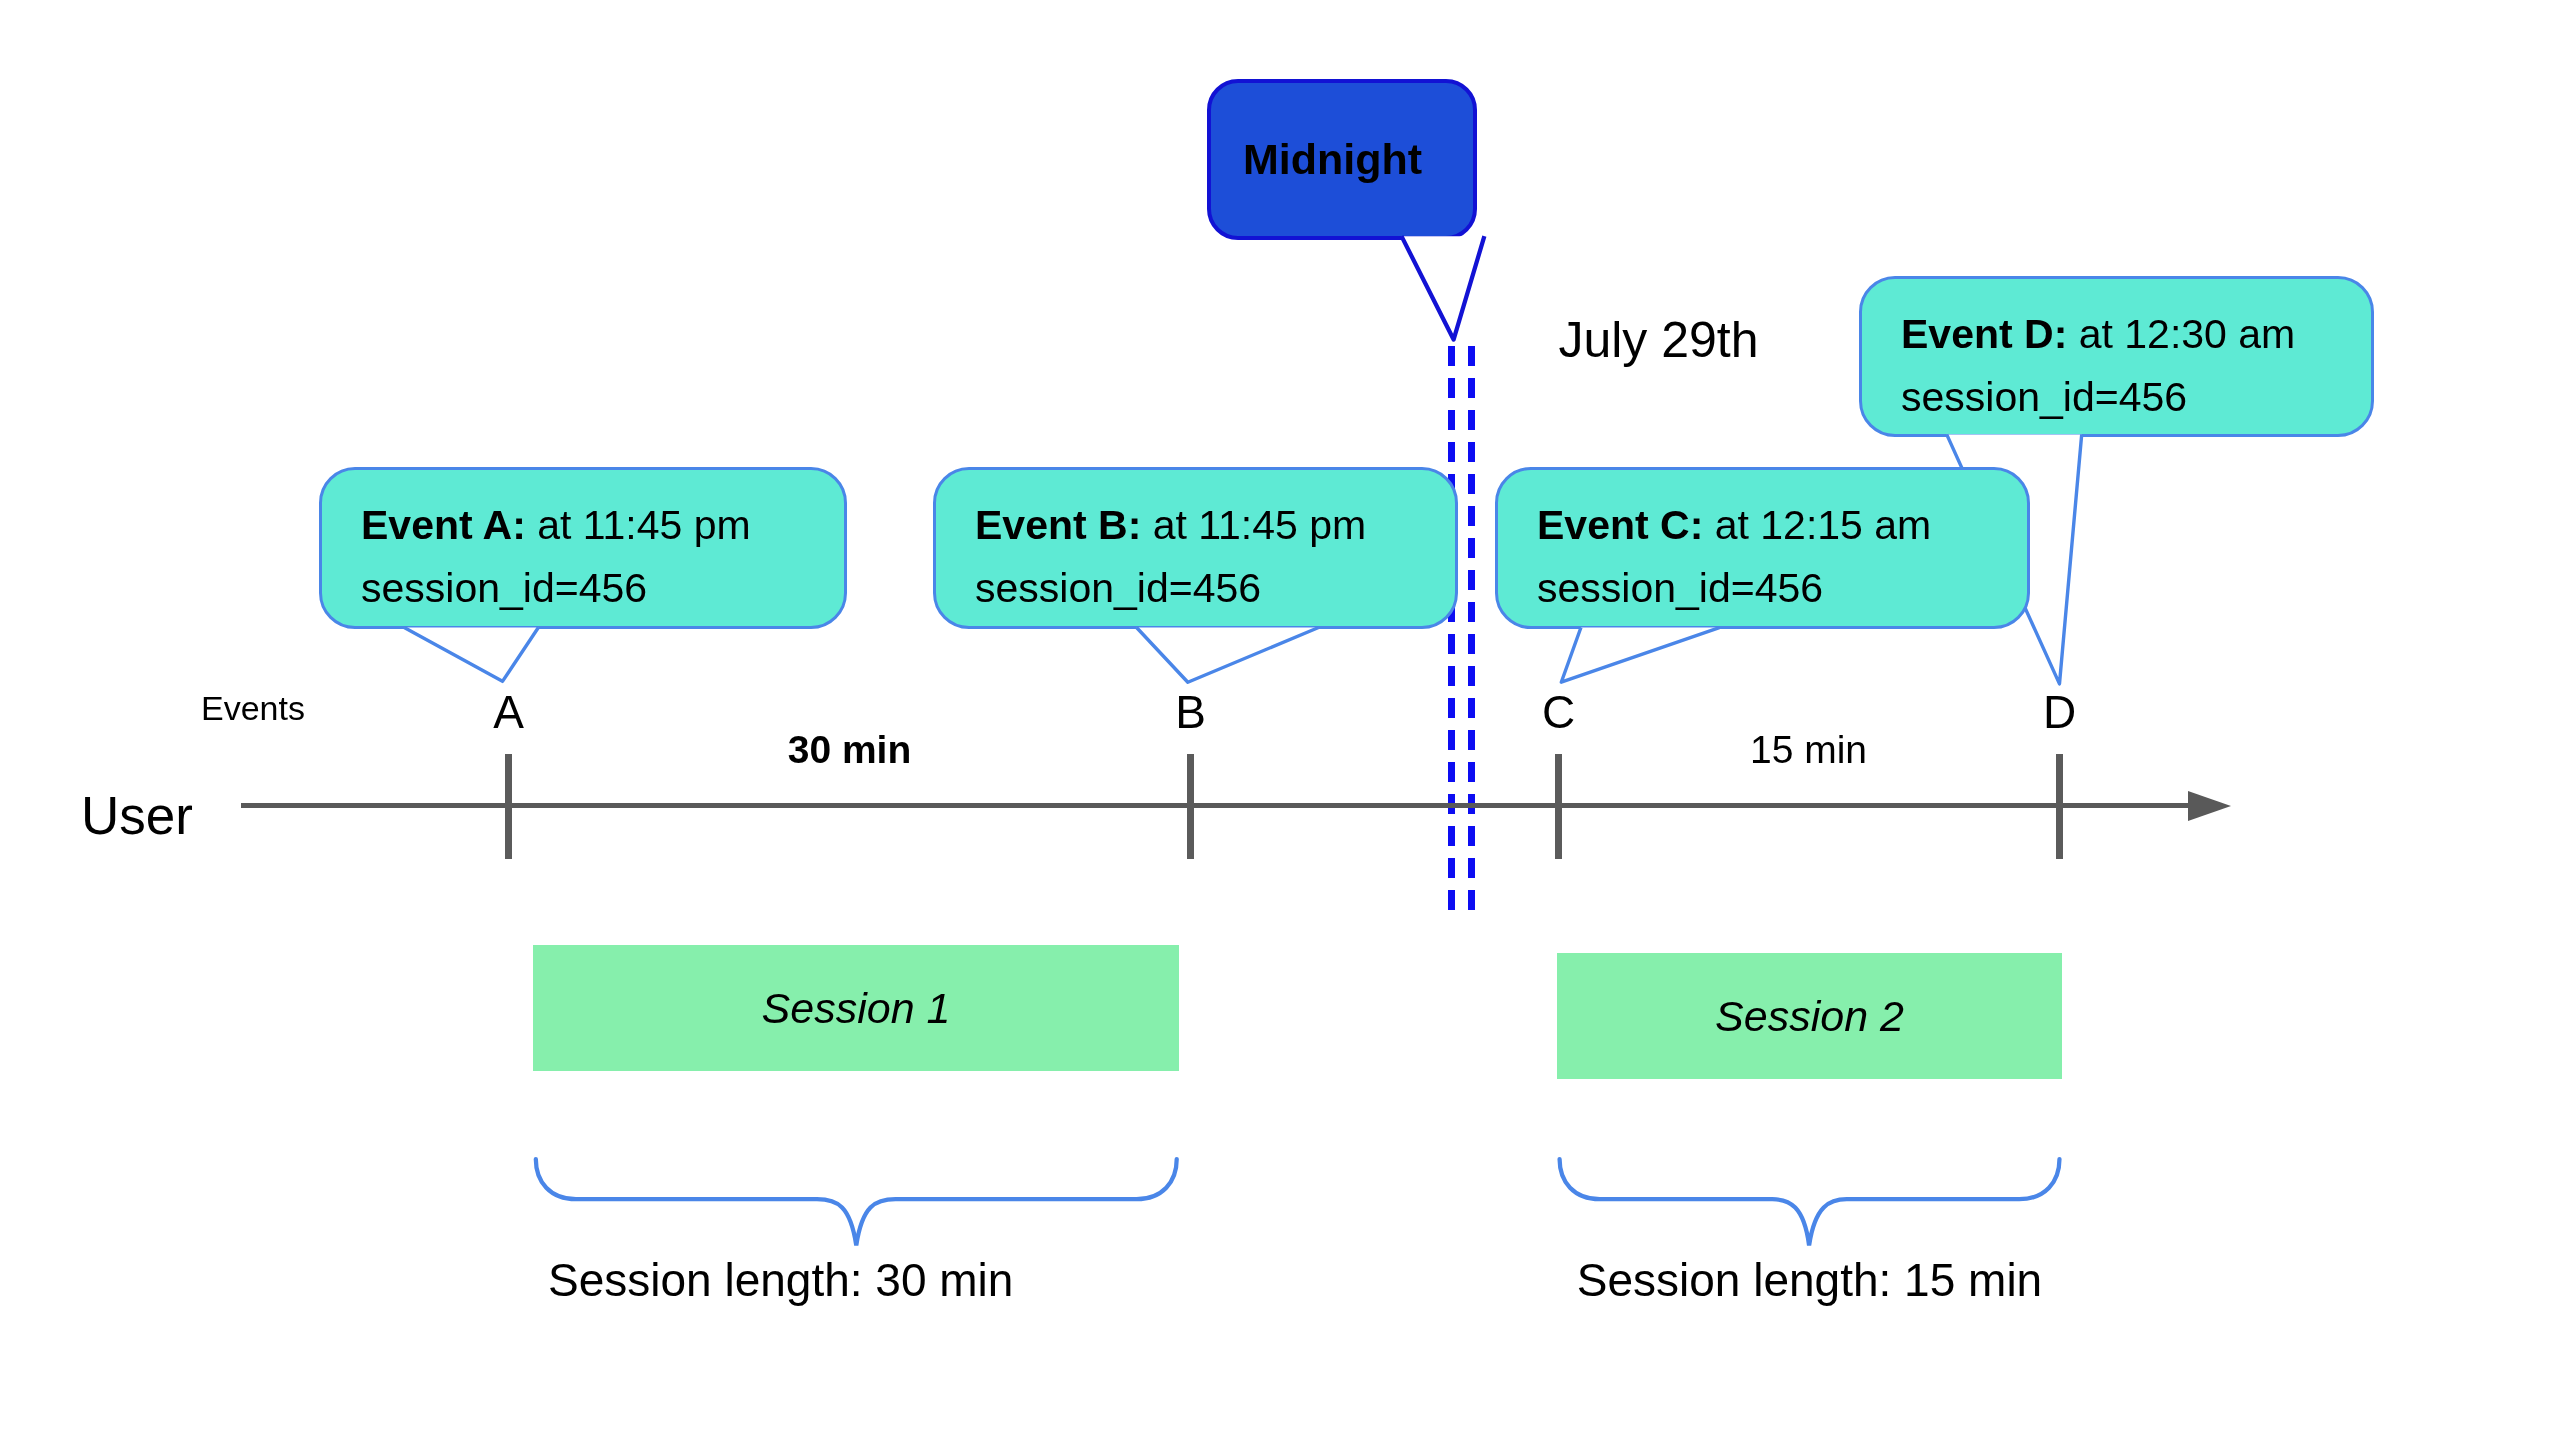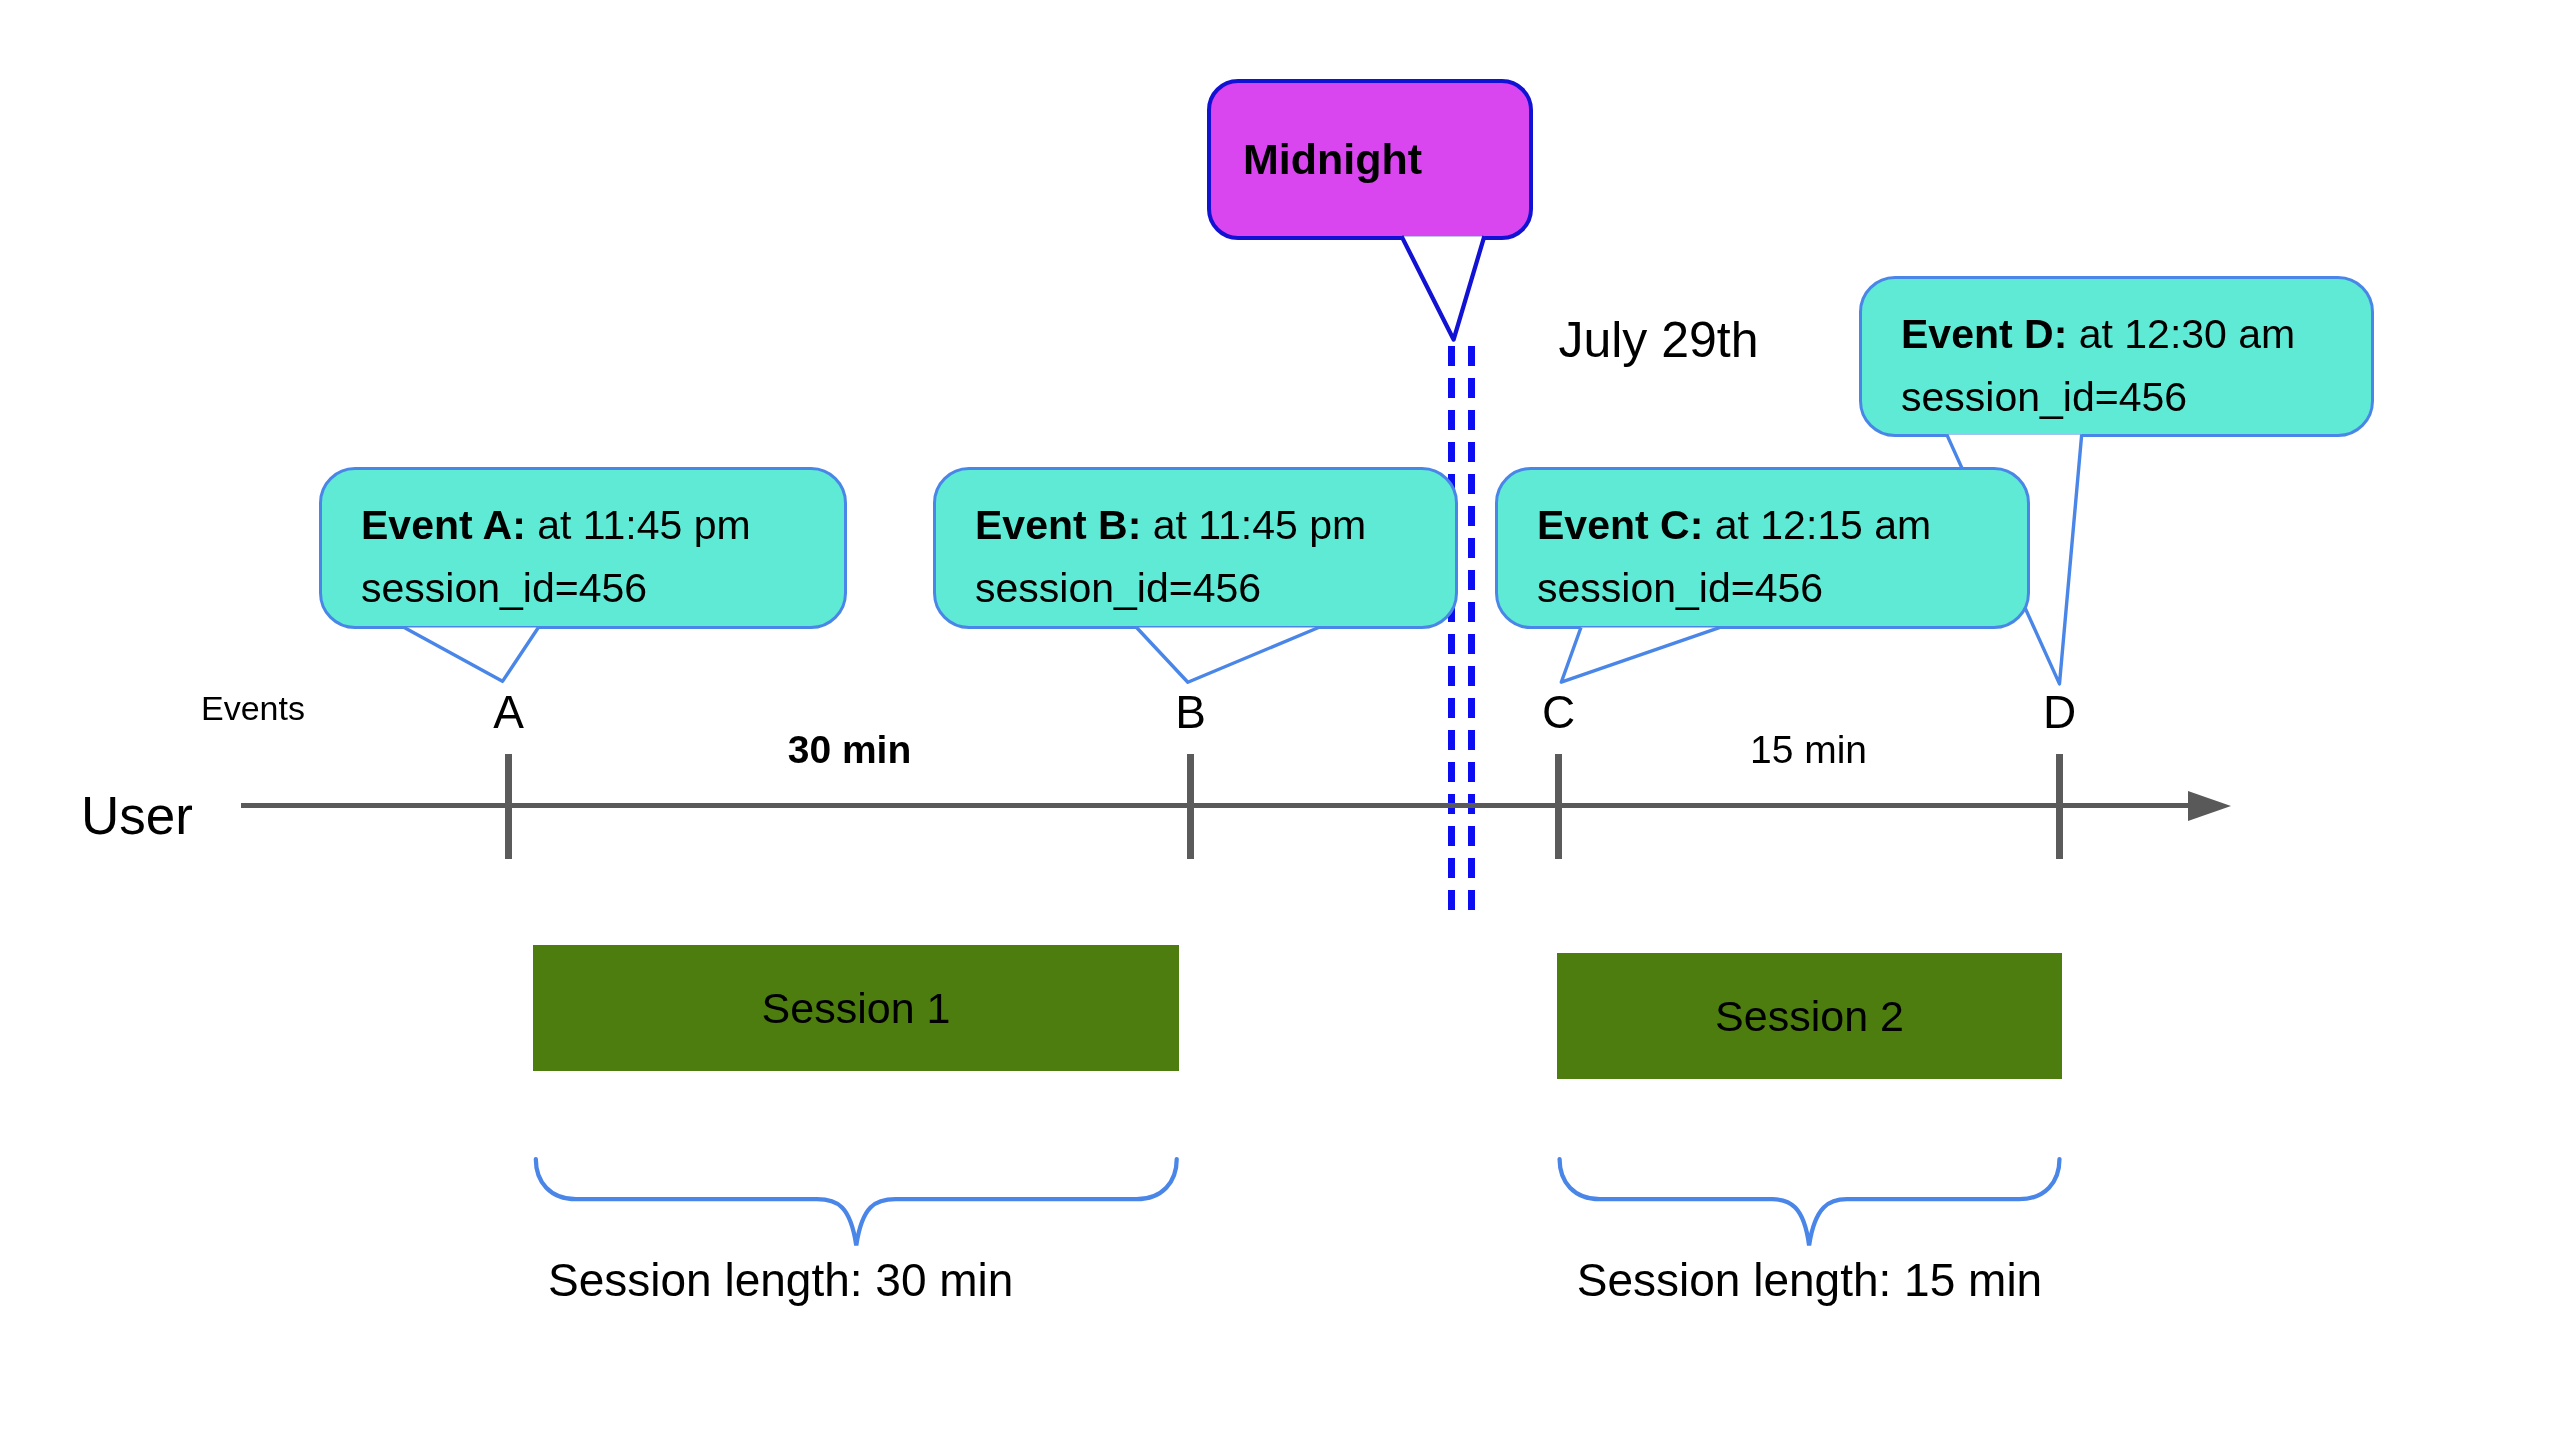--- a/index.html
+++ b/index.html
@@ -30,33 +30,33 @@
     top:346px;width:6.8px;height:571px;
     background:repeating-linear-gradient(to bottom,#0d0df2 0 19.7px,transparent 19.7px 32px);
   }
   
   .bubble{
     box-sizing:border-box;background:#5eead4;border:3.4px solid #4a86e8;border-radius:36px;
     font-size:41px;line-height:63px;padding:24px 17px 0 39px;white-space:nowrap;
   }
   .bubble b{font-weight:bold;}
   .midnight-bubble{
-    box-sizing:border-box;left:1207px;top:79px;width:326px;height:161px;
-    background:#d946ef;border:4.3px solid #1212d4;border-radius:31px;
+    box-sizing:border-box;left:1207px;top:79px;width:270px;height:161px;
+    background:#1d4ed8;border:4.3px solid #1212d4;border-radius:31px;
     display:flex;align-items:center;padding-left:32px;
     font-size:43px;font-weight:bold;
   }
   .overlay{left:0;top:0;width:2550px;height:1455px;pointer-events:none;}
   .overlay polyline{fill:#ffffff;stroke:#4a86e8;stroke-width:4;stroke-linejoin:round;}
   .overlay .midnight-tail{stroke:#1212d4;stroke-width:5;}
   .overlay .brace{fill:none;stroke:#4a86e8;stroke-width:5;stroke-linecap:round;}
   
   .session-box{
-    background:#4d7c0f;top:945px;height:126px;
-    display:flex;align-items:center;justify-content:center;font-size:43px;
+    background:#86efac;top:945px;height:126px;
+    display:flex;align-items:center;justify-content:center;font-size:43px;font-style:italic;
   }
   .session-length{top:1253px;font-size:46px;white-space:nowrap;}
   .sl-2{width:513px;text-align:center;}
 </style>
 </head>
 <body>
 
 <div id="canvas">
 
   <div class="abs dash-line" style="left:1448px;"></div>

